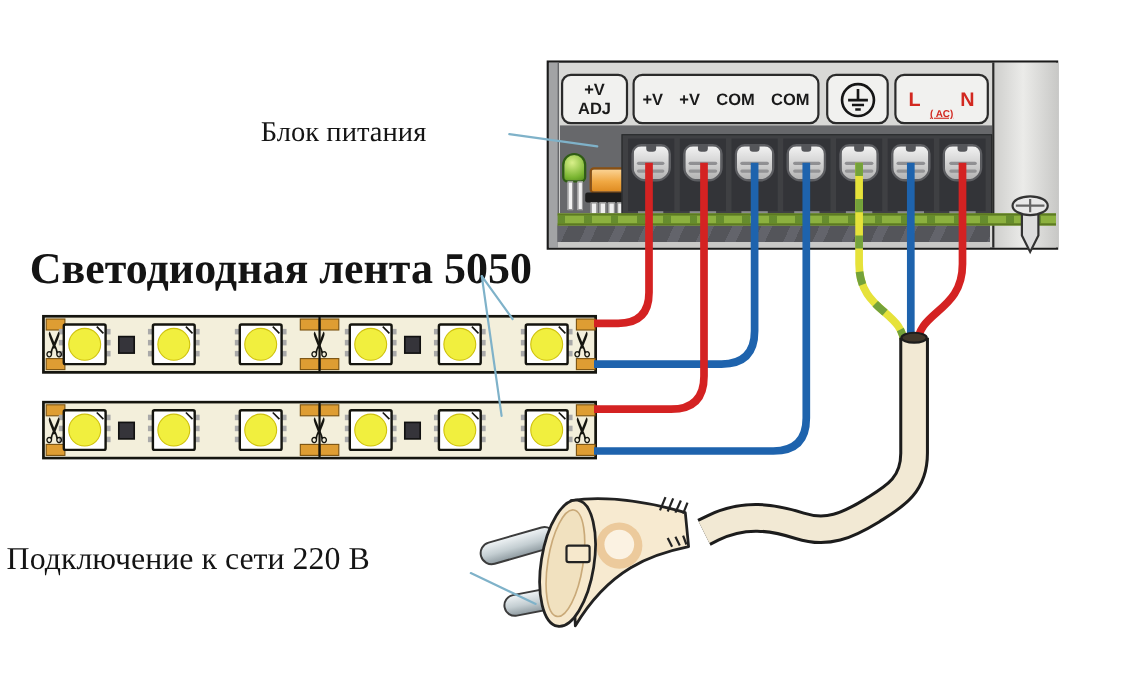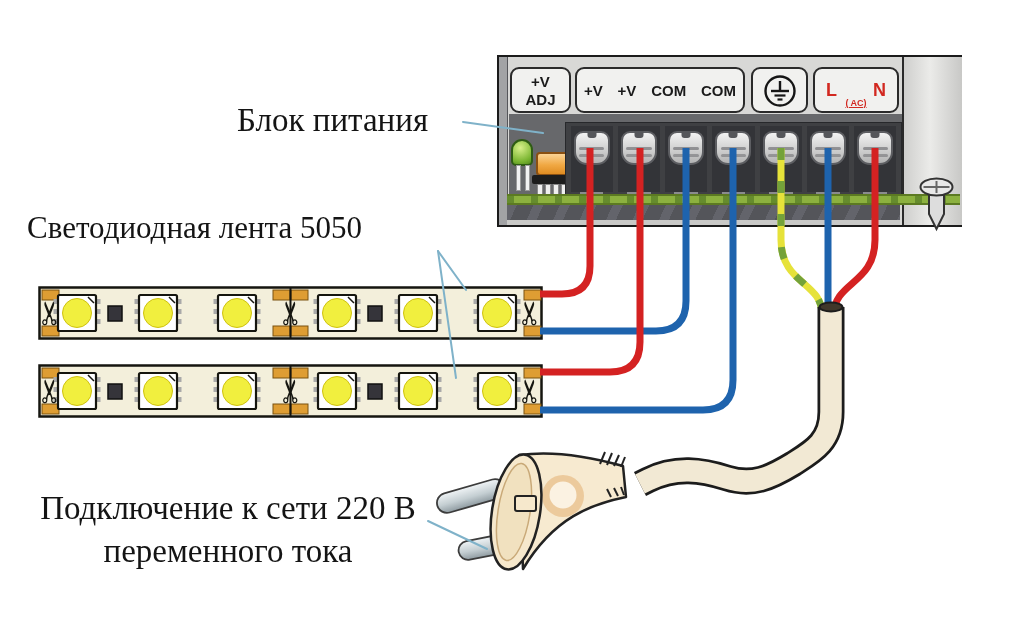--- a/index.html
+++ b/index.html
@@ -7,23 +7,23 @@
     --ground-wire-yellow:#e6e23a; --ground-wire-green:#74a23a;
     --ac-text:#d22820; --pcb-green:#8cb13f; --pointer-line:#7fb2c9;
   }
   html,body{margin:0;padding:0;background:#ffffff;}
   #canvas{position:relative;width:1024px;height:619px;background:#ffffff;overflow:hidden;
           font-family:"Liberation Serif", serif;color:#161616;}
   .abs{position:absolute;}
 
   
   .diagram-label{font-size:32px;line-height:40px;color:#141414;white-space:nowrap;}
-  #label-psu{left:237px;top:100px;font-size:33px;}
-  #label-strip{left:27px;top:208px;font-size:31px;}
-  #label-mains{left:6px;top:487px;width:444px;text-align:center;font-size:33px;line-height:43px;white-space:normal;}
+  #label-psu{left:237px;top:100px;font-size:26px;}
+  #label-strip{left:27px;top:224px;font-size:40px;font-weight:bold;}
+  #label-mains{left:6px;top:487px;width:444px;text-align:left;font-size:29px;line-height:43px;white-space:normal;}
 
   
   #psu{left:497px;top:55px;width:465px;height:172px;background:#d8d8d6;
        border:2px solid #1b1b1b;box-sizing:border-box;}
   #psu-edge-left{left:0;top:0;width:8px;height:168px;background:#a2a3a5;border-right:1px solid #55565a;}
   #psu-right-panel{left:403px;top:0;width:60px;height:168px;
        background:linear-gradient(90deg,#cfcfcd,#ebebe9 45%,#c8c8c6);border-left:2px solid #2a2a2a;box-sizing:border-box;}
   #psu-interior{left:10px;top:57px;width:393px;height:80px;background:#67686b;}
   #psu-pcb{left:8px;top:137px;width:453px;height:11px;background:var(--pcb-green);
        border-top:2px solid #5c7a22;border-bottom:2px solid #5c7a22;box-sizing:border-box;
@@ -323,21 +323,20 @@
       <rect x="330" y="20" width="14" height="15" fill="#35343a" stroke="#111" stroke-width="1.5"></rect>
       <text x="12" y="27" font-size="32" fill="#15150f" text-anchor="middle" dominant-baseline="central" transform="rotate(-90 12 27)" font-family="'DejaVu Sans',sans-serif">✂</text>
       <text x="252.5" y="27" font-size="32" fill="#15150f" text-anchor="middle" dominant-baseline="central" transform="rotate(-90 252.5 27)" font-family="'DejaVu Sans',sans-serif">✂</text>
       <text x="492" y="27" font-size="32" fill="#15150f" text-anchor="middle" dominant-baseline="central" transform="rotate(-90 492 27)" font-family="'DejaVu Sans',sans-serif">✂</text>
     </svg>
 
   <div id="label-psu" class="abs diagram-label">Блок питания</div>
   <div id="label-strip" class="abs diagram-label">Светодиодная лента 5050</div>
   <div id="label-mains" class="abs diagram-label">
     <div>Подключение к сети 220 В</div>
-    <div>переменного тока</div>
   </div>
 
   <svg id="overlay" class="abs" viewBox="0 0 1024 619">
     <defs>
       <linearGradient id="ping" x1="0" y1="0" x2="0" y2="1">
         <stop offset="0" stop-color="#f0f4f6"></stop>
           <stop offset="0.55" stop-color="#c4ced2"></stop>
           <stop offset="1" stop-color="#8e9aa0"></stop>
       </linearGradient>
     </defs>

